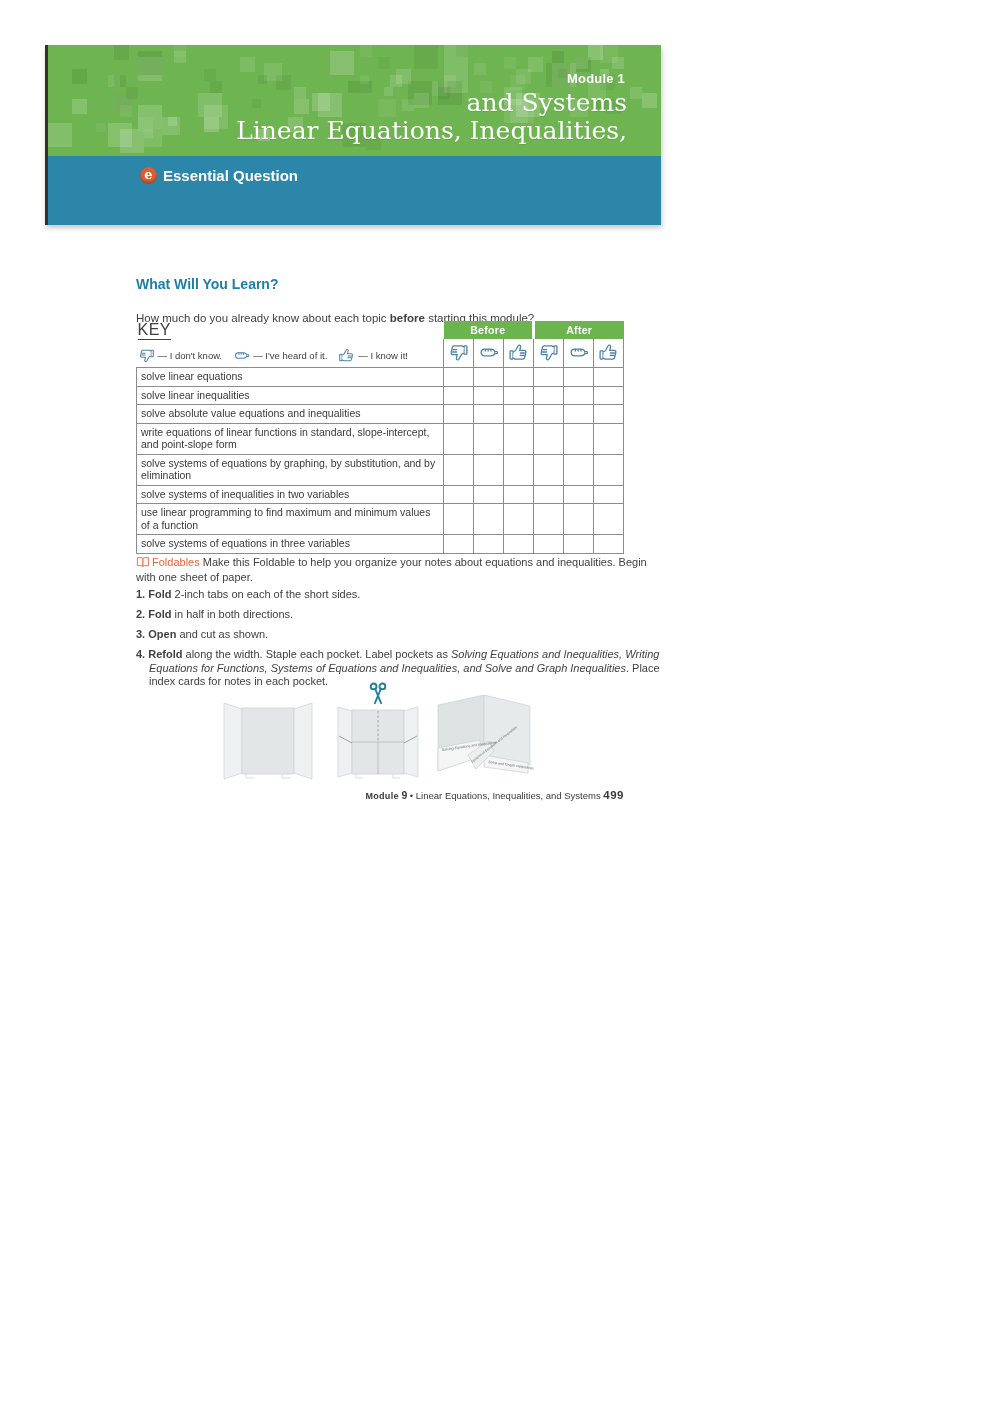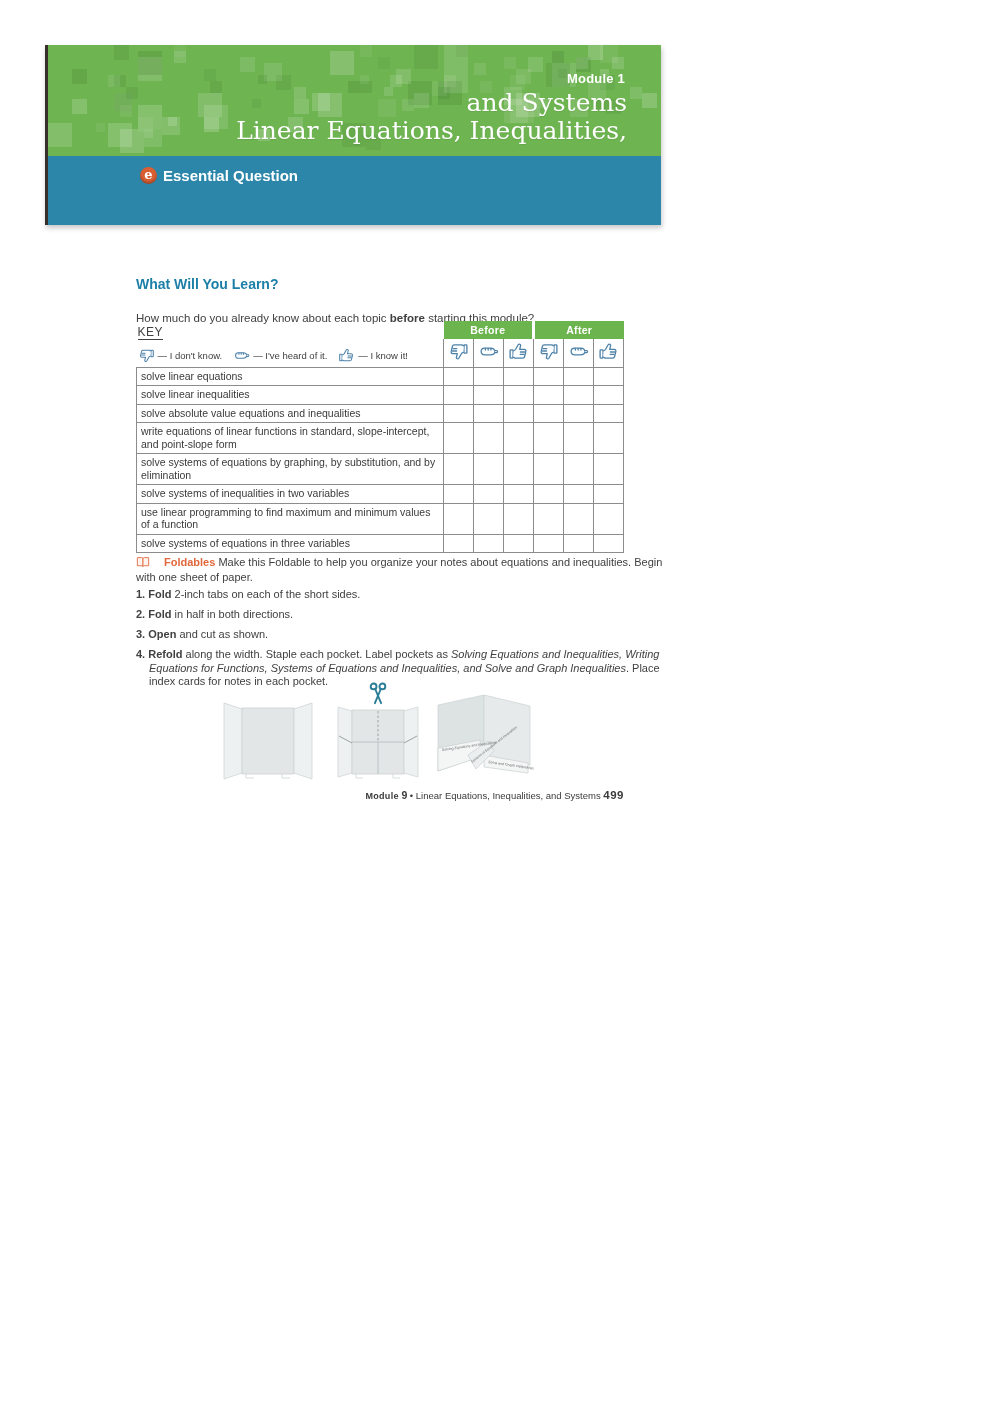--- a/index.html
+++ b/index.html
@@ -29,40 +29,40 @@
   .learn-heading { position:absolute; left:136px; top:276px; color:#1c7fa7;
                    font-weight:bold; font-size:14px; }
   .learn-intro { position:absolute; left:136px; top:312px; font-size:11.5px; color:#414042; }
 
   
   .learn-table-wrap { position:absolute; left:136px; top:321px; }
   table.learn { border-collapse:collapse; table-layout:fixed; }
   table.learn td, table.learn th { font-size:10.5px; }
   .col-topic { width:307px; } .col-mark { width:30px; }
   td.key-cell { border:none; vertical-align:bottom; padding:0 8px 3px 1px; }
-  .key-label { display:inline-block; font-size:12px; color:#414042; border-bottom:1px solid #414042;
+  .key-label { display:inline-block; font-size:16px; color:#414042; border-bottom:1px solid #414042;
                margin-bottom:7px; letter-spacing:.5px; }
   .legend { display:flex; align-items:flex-start; gap:11px; white-space:nowrap; }
   .legend-item { display:flex; align-items:center; font-size:9.5px; color:#414042; }
   .legend-item svg { margin-right:3px; }
   th.group-head { background:#6cb44e; color:#ffffff; font-weight:bold; font-size:11px;
                   height:18px; border:none; letter-spacing:.3px; }
   th.group-after { border-left:3px solid #ffffff; }
   td.icon-cell { border:1px solid #8c8c8c; border-top:none; height:28px; text-align:center;
                  vertical-align:middle; }
   td.topic-cell { border:1px solid #8c8c8c; padding:2px 5px 3px 4px; color:#3a3a3c;
                   line-height:12.5px; height:17px; }
   td.answer-cell { border:1px solid #8c8c8c; }
 
   .icon-blue { stroke:#4d81a8; fill:#fdfeff; stroke-width:1.5; stroke-linecap:round; stroke-linejoin:round; }
 
   
   .foldables-para { position:absolute; left:136px; top:555px; width:528px; font-size:11px;
                     line-height:14.5px; color:#414042; }
-  .foldables-label { color:#e0663c; font-weight:bold;margin-left:12px; }
+  .foldables-label { color:#e0663c; font-weight:normal; }
   .book-ico { vertical-align:-3px; margin-right:2px; }
   .steps { position:absolute; left:136px; top:588px; width:532px; }
   .step { font-size:11px; line-height:13.5px; color:#414042; margin-bottom:6.5px;
           padding-left:13px; text-indent:-13px; }
   .step b { font-weight:bold; }
   .step i { font-style:italic; }
 
   
   .diagrams { position:absolute; left:0; top:0; }
   .d1 { position:absolute; left:222px; top:699px; }

